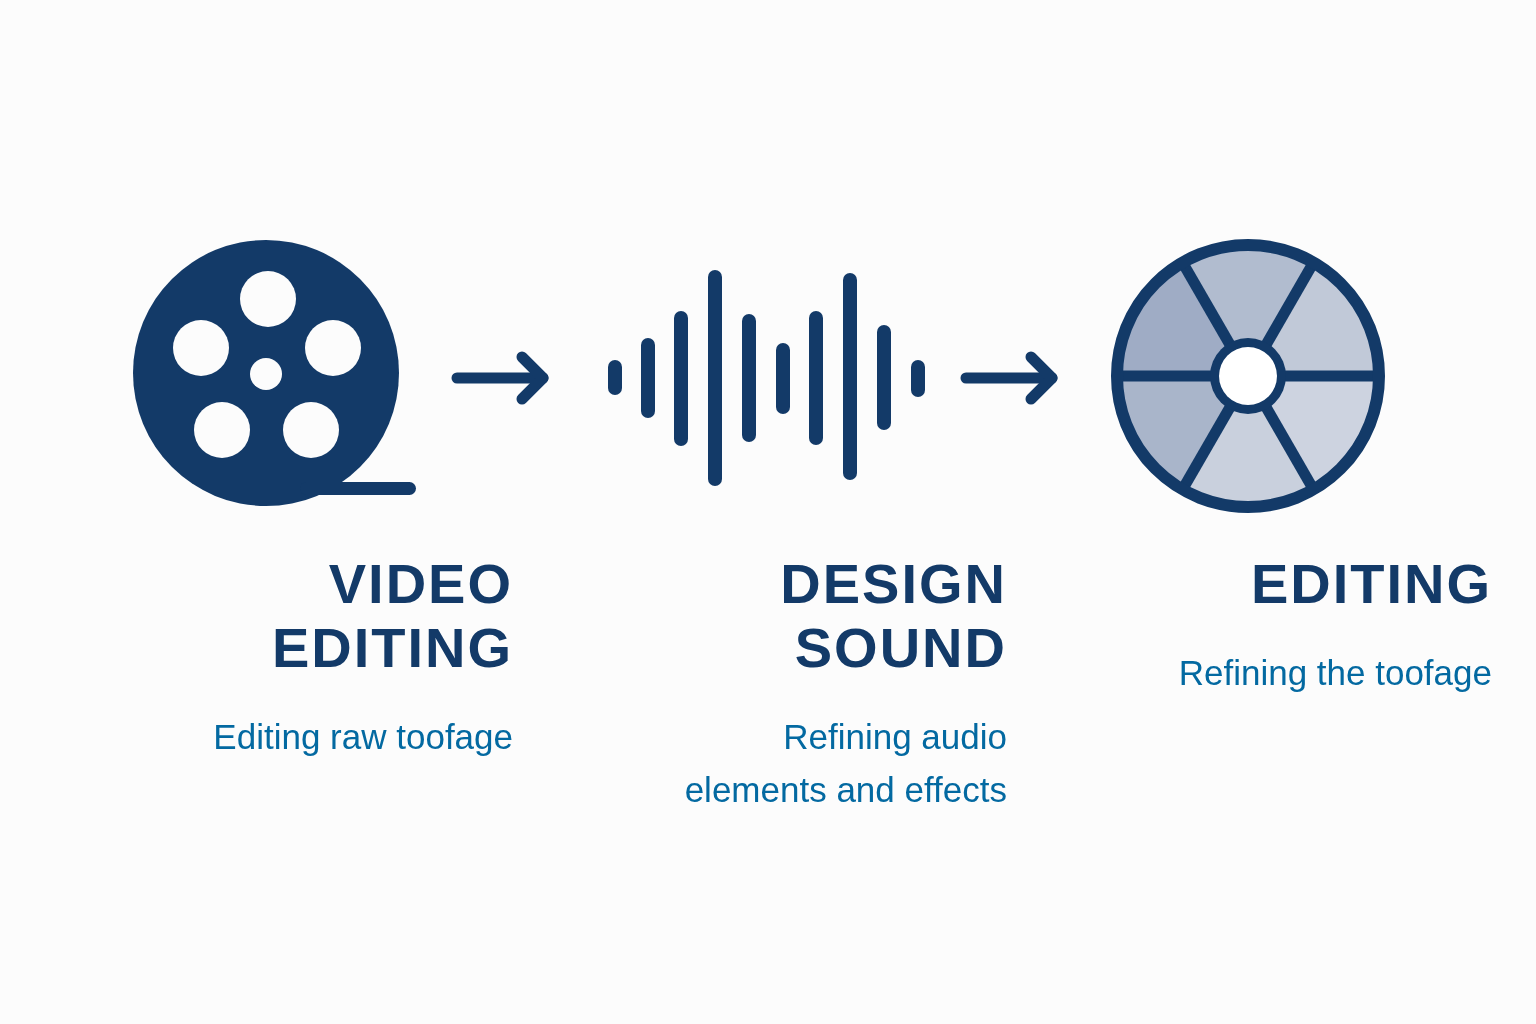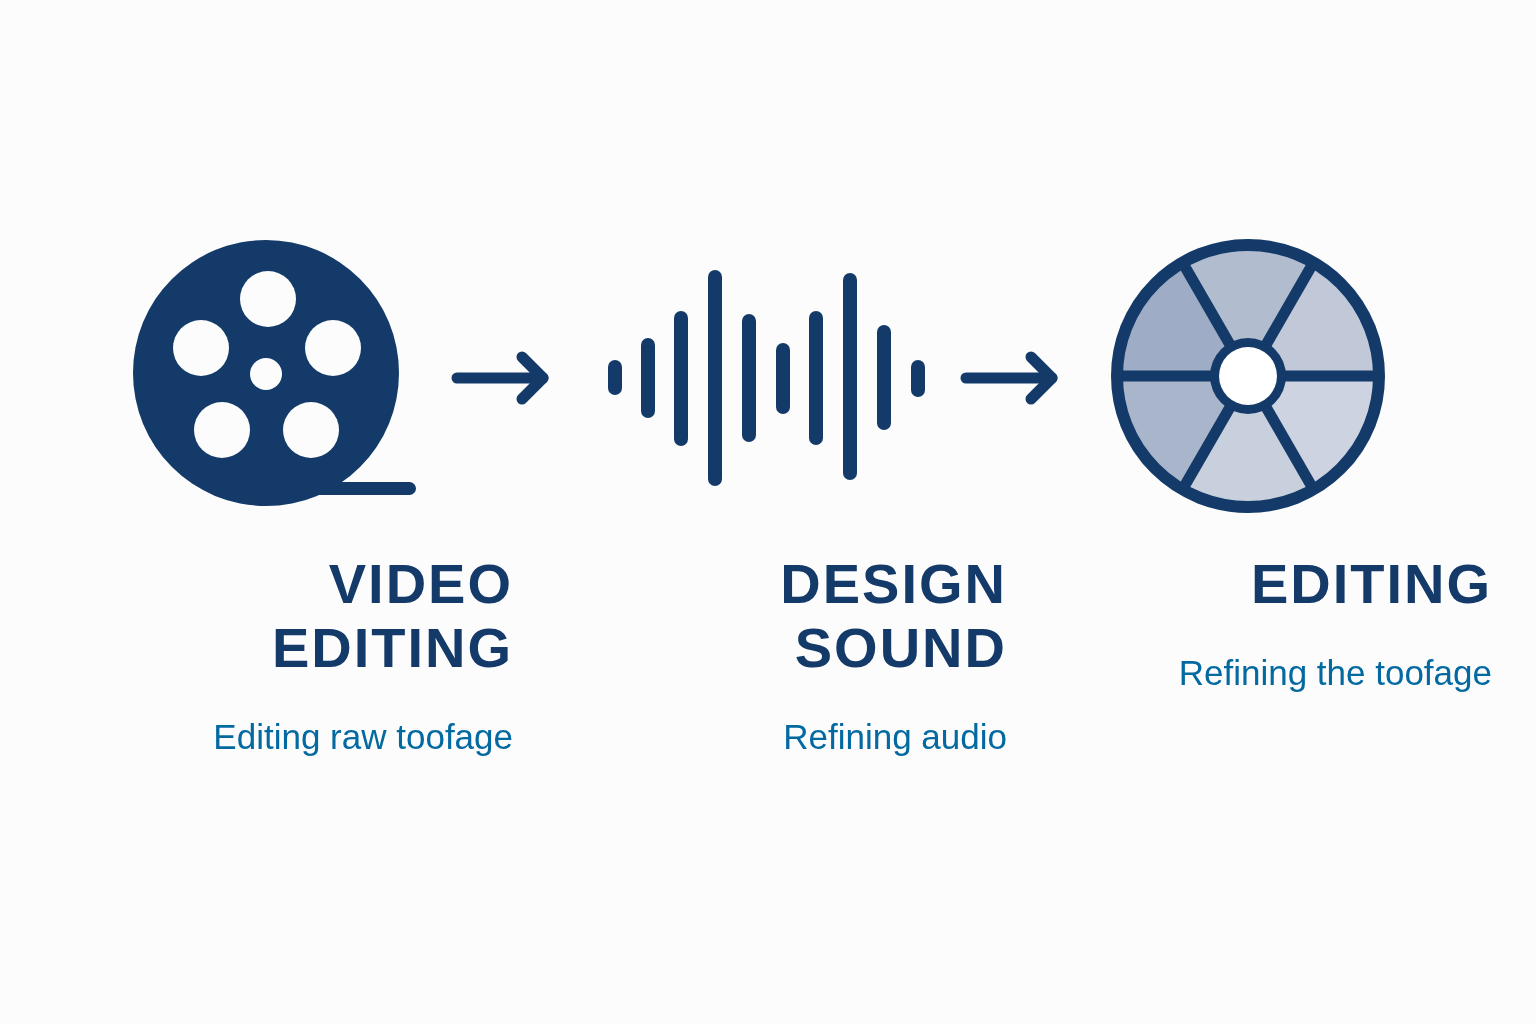--- a/index.html
+++ b/index.html
@@ -104,20 +104,21 @@
     </div>
   </div>
 
   <div class="col" style="left:527px;">
     <h2 class="title">
       <span>DESIGN</span>
       <span>SOUND</span>
     </h2>
     <div class="desc">
       <span>Refining audio</span>
+      <span>elements and effects</span>
     </div>
   </div>
 
   <div class="col" style="left:1012px;">
     <h2 class="title">
       <span>EDITING</span>
     </h2>
     <div class="desc">
       <span>Refining the toofage</span>
     </div>

